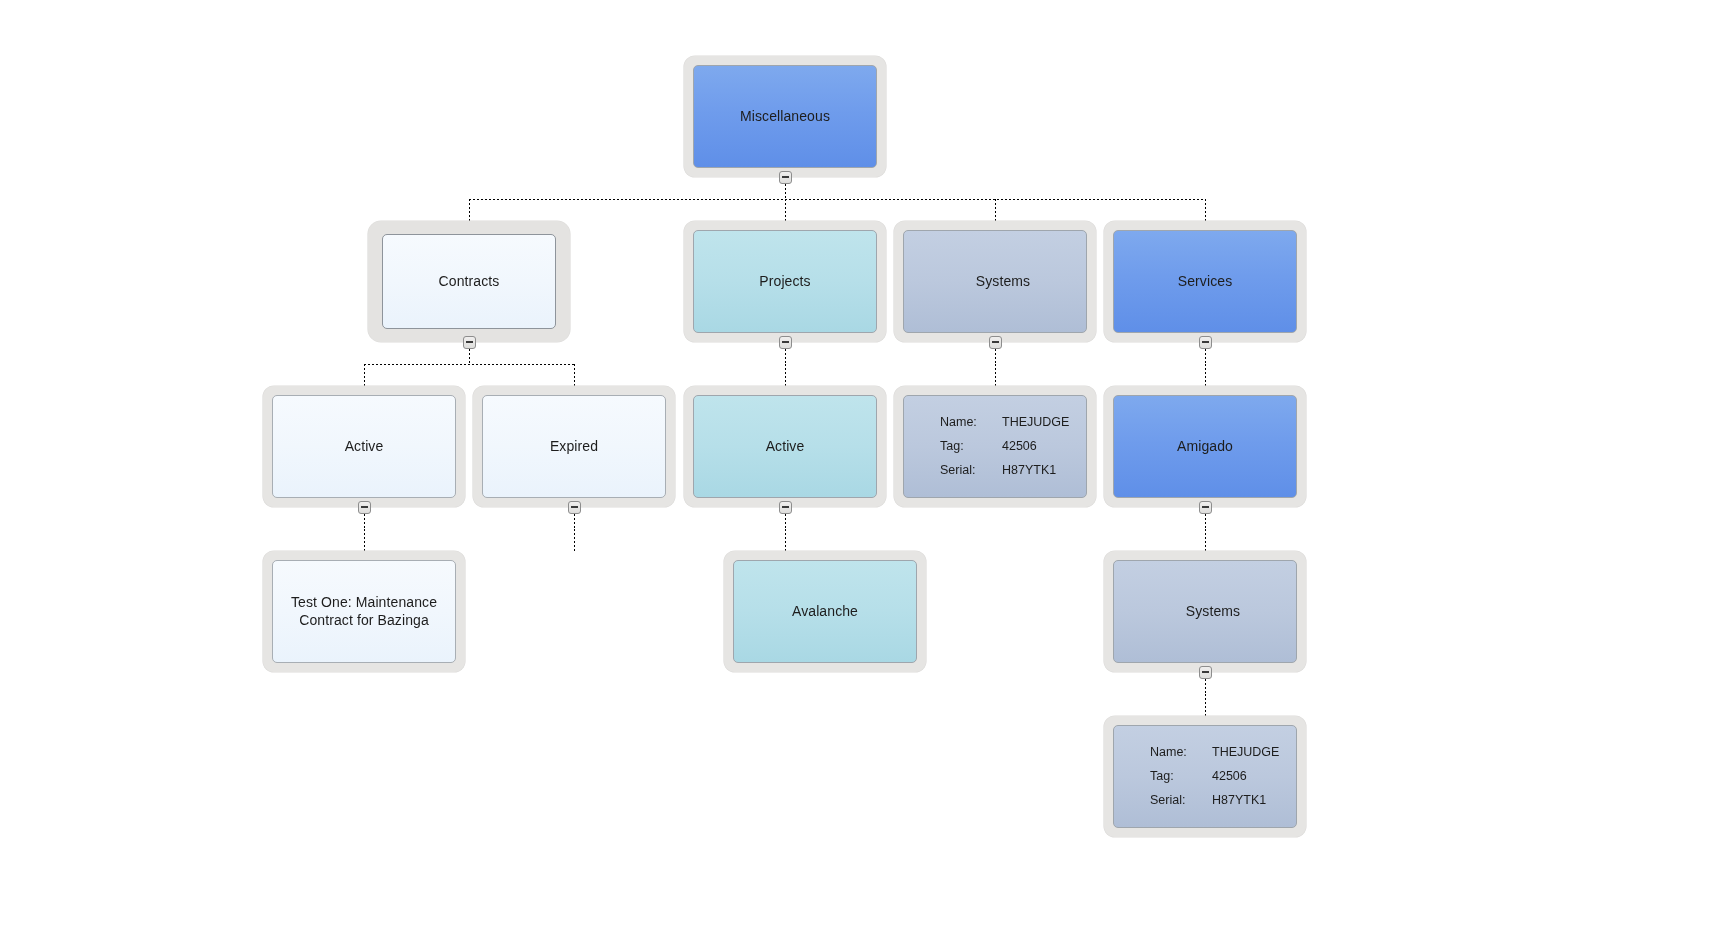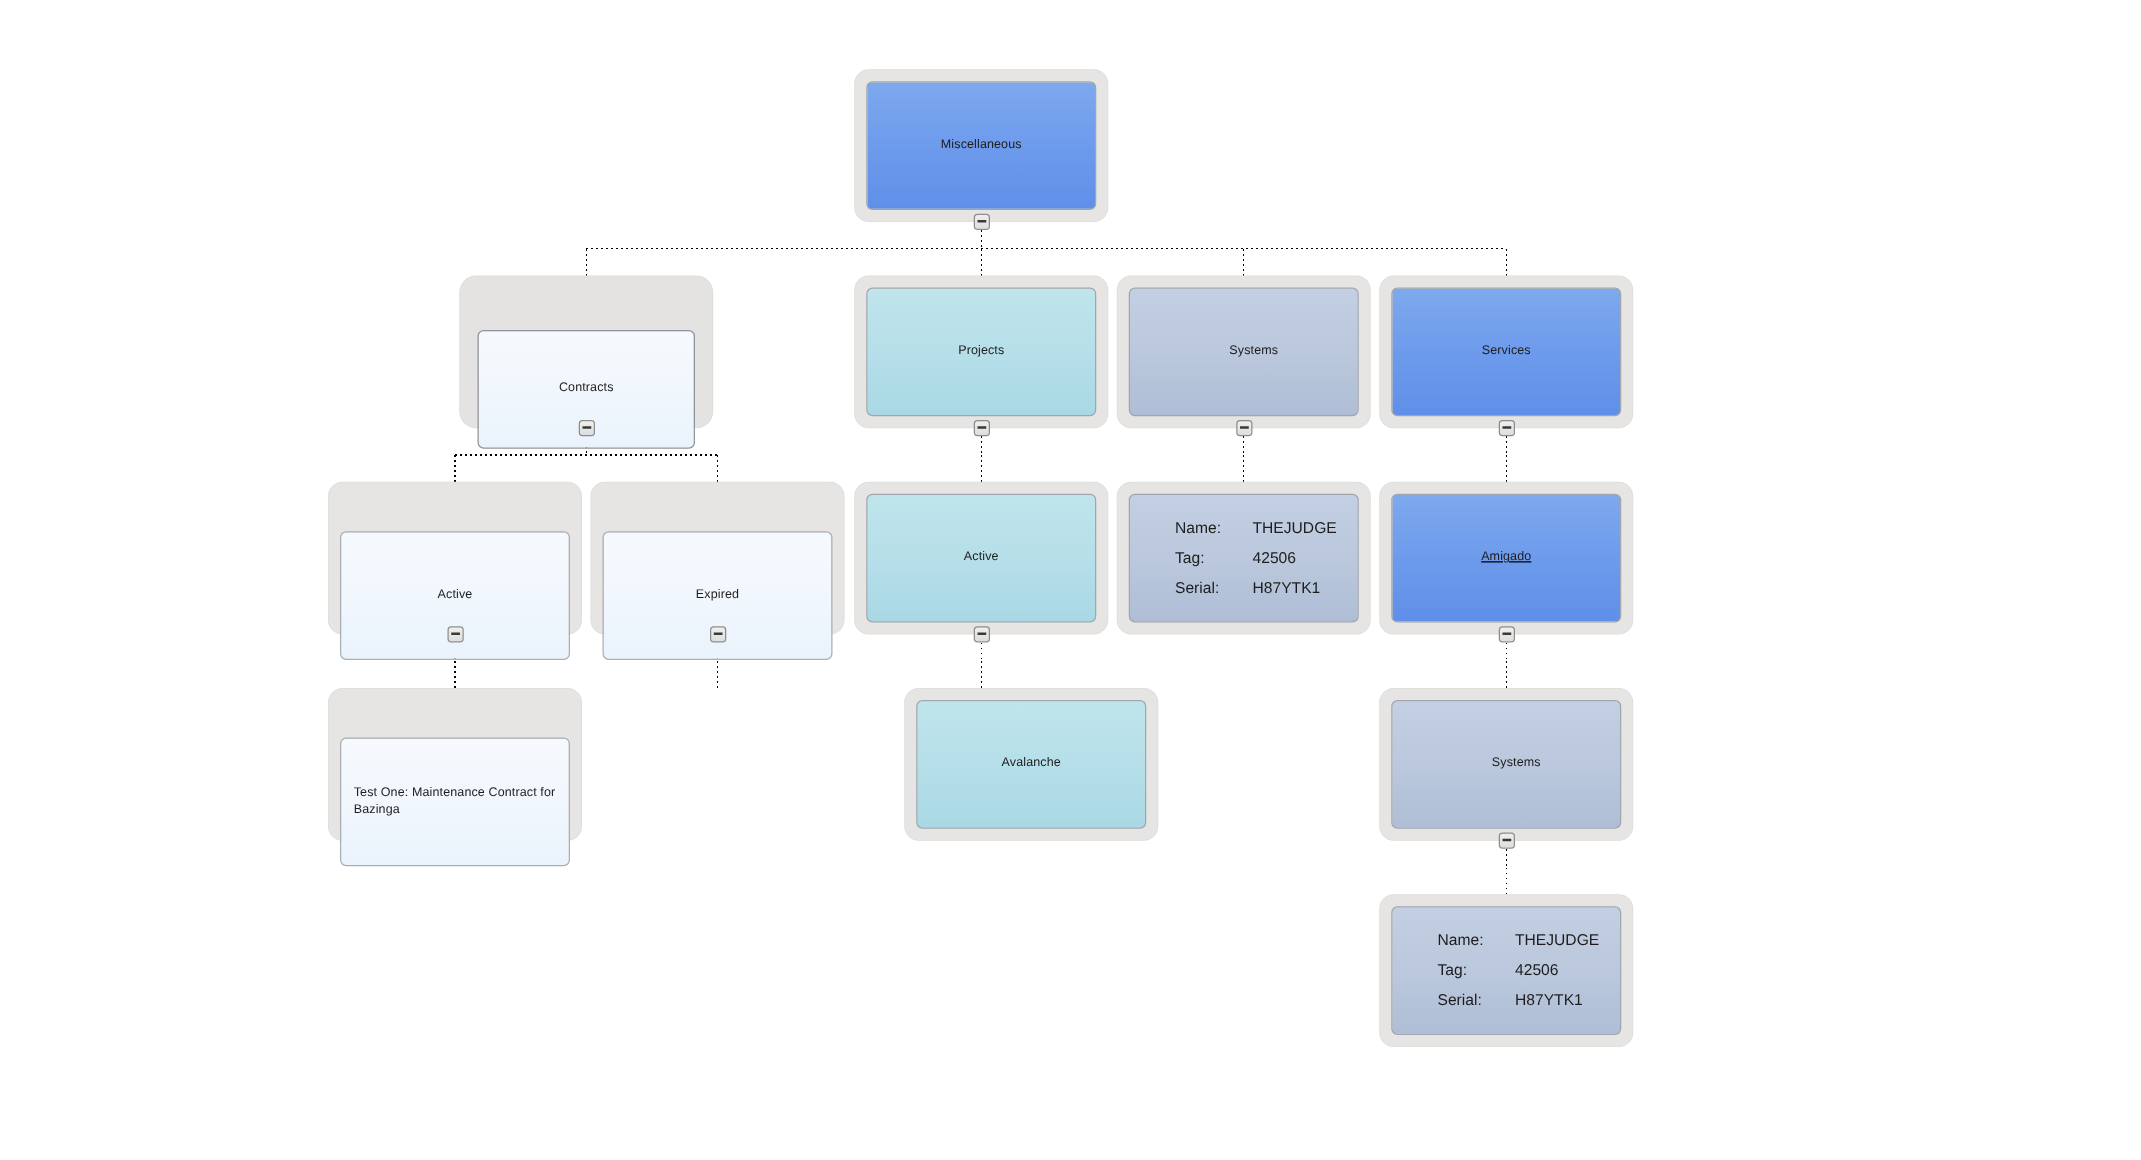--- a/index.html
+++ b/index.html
@@ -59,28 +59,28 @@
     justify-content: center;
     position: relative;
     overflow: hidden;
   }
   .panel.sel-inner {
     border: 1px solid #8e949b;
   }
 
   
   .fill-blue   { background: linear-gradient(180deg,#7ea9ee 0%, #6f9cec 45%, #5f8fe8 100%); }
-  .fill-white  { background: linear-gradient(180deg,#f6fafe 0%, #f1f7fd 50%, #eaf3fc 100%); border-color:#a8aeb4;margin-top:30px; }
+  .fill-white  { background: linear-gradient(180deg,#f6fafe 0%, #f1f7fd 50%, #eaf3fc 100%); border-color:#a8aeb4; }
   .fill-cyan   { background: linear-gradient(180deg,#bfe4ec 0%, #b6dfe9 50%, #a9d8e4 100%); }
   .fill-steel  { background: linear-gradient(180deg,#c3cfe2 0%, #bbc8dd 50%, #afbed6 100%); padding-left: 16px; }
 
   .node-label {
-    font-size: 10px;
+    font-size: 14px;
     color: #1d1d1d;
-    text-align: left;
+    text-align: center;
     line-height: 1.25;
     padding: 0 10px;
     letter-spacing: 0.1px;
   }
 
   
   .detail {
     display: block;
     width: 100%;
     height: 100%;
@@ -230,21 +230,21 @@
             <span class="detail-key">Tag:</span>
             <span class="detail-val">42506</span>
           </div>
           <div class="detail-row">
             <span class="detail-key">Serial:</span>
             <span class="detail-val">H87YTK1</span>
           </div>
         </div>
       </div>
     </div>
-    <div class="node" style="left: 1104px; top: 386px; width: 202px; height: 121px; text-decoration: underline;">
+    <div class="node" style="left: 1104px; top: 386px; width: 202px; height: 121px;">
       <div class="panel fill-blue">
         <div class="node-label">Amigado</div>
       </div>
     </div>
     <div class="toggle" style="left: 1198.5px; top: 500.5px;">
       <span class="minus"></span>
     </div>
     <div class="node" style="left: 263px; top: 551px; width: 202px; height: 121px;">
       <div class="panel fill-white">
         <div class="node-label">Test One: Maintenance Contract for Bazinga</div>

